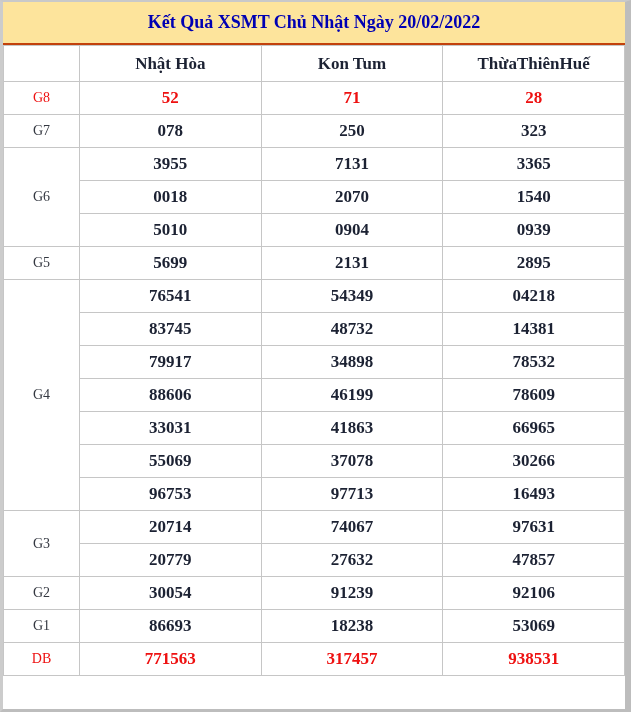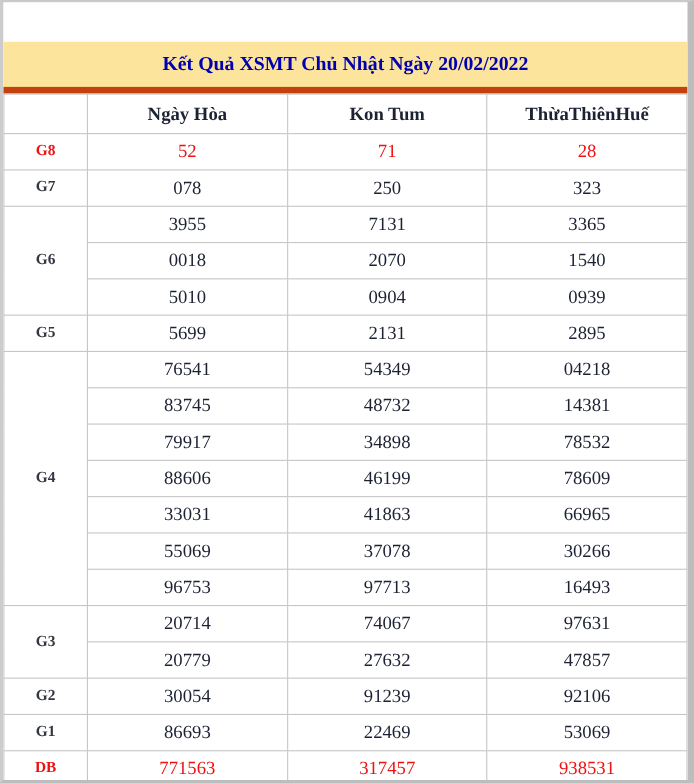--- a/index.html
+++ b/index.html
@@ -19,22 +19,21 @@
     border-bottom: 3px solid #bdbdbd;
     overflow: hidden;
     background: #ffffff;
   }
   .title-band {
     height: 41px;
     background: #fde49c;
     display: flex;
     align-items: center;
     justify-content: center;
-    border-bottom: 6px solid #c2410c;
-    margin-top: 36px;
+    border-bottom: 2px solid #c2410c;
   }
   .title-band h1 {
     margin: 0;
     font-size: 18px;
     font-weight: bold;
     color: #0000b3;
   }
   table.results {
     width: 100%;
     border-collapse: collapse;
@@ -49,27 +48,27 @@
     background: #ffffff;
   }
   table.results th {
     height: 35px;
     font-size: 17px;
     font-weight: bold;
     color: #1c2233;
   }
   td.prize-label {
     font-size: 14px;
-    font-weight: bold;
+    font-weight: normal;
     color: #333740;
   }
   td.value {
     height: 32px;
     font-size: 17px;
-    font-weight: normal;
+    font-weight: bold;
     color: #1c2233;
   }
   td.red, th.red {
     color: #ee1111 !important;
   }
   col.label-col { width: 76px; }
 </style>
 </head>
 <body>
 
@@ -80,21 +79,21 @@
   <table class="results">
     <colgroup>
       <col class="label-col">
       <col>
         <col>
         <col>
     </colgroup>
     <thead>
       <tr id="header-row">
         <th></th>
-      <th>Ngày Hòa</th>
+      <th>Nhật Hòa</th>
           <th>Kon Tum</th>
           <th>ThừaThiênHuế</th>
         </tr>
     </thead>
     <tbody id="results-body">
         <tr>
           <td class="prize-label red" rowspan="1">G8</td>
           <td class="value red">52</td>
           <td class="value red">71</td>
           <td class="value red">28</td>
@@ -176,21 +175,21 @@
         </tr>
         <tr>
           <td class="prize-label" rowspan="1">G2</td>
           <td class="value">30054</td>
           <td class="value">91239</td>
           <td class="value">92106</td>
         </tr>
         <tr>
           <td class="prize-label" rowspan="1">G1</td>
           <td class="value">86693</td>
-          <td class="value">22469</td>
+          <td class="value">18238</td>
           <td class="value">53069</td>
         </tr>
         <tr>
           <td class="prize-label red" rowspan="1">DB</td>
           <td class="value red">771563</td>
           <td class="value red">317457</td>
           <td class="value red">938531</td>
         </tr>
       </tbody>
   </table>

